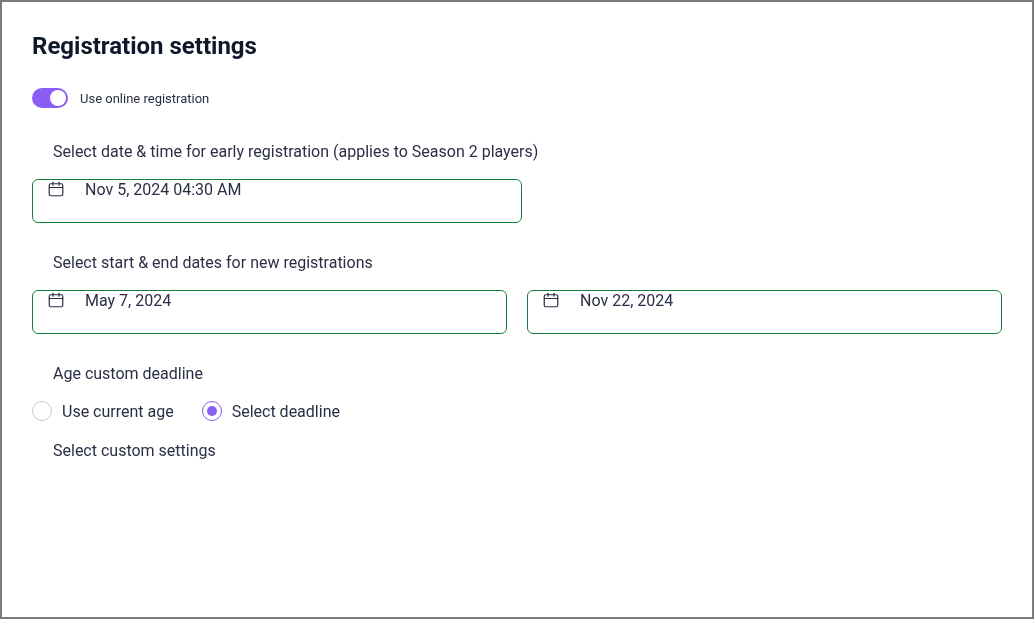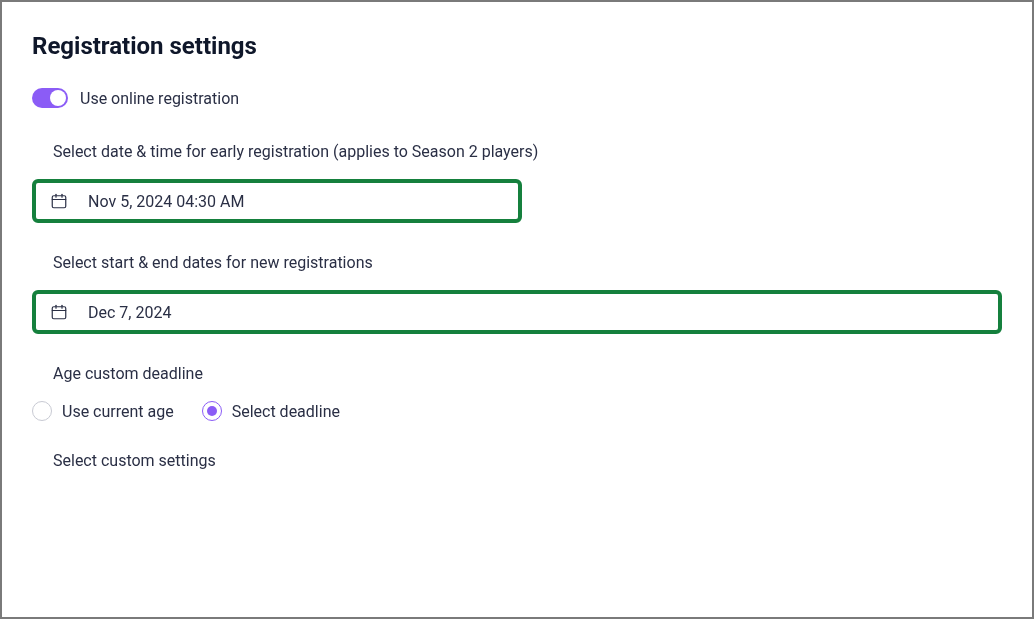--- a/index.html
+++ b/index.html
@@ -41,33 +41,33 @@
       content: "";
       position: absolute;
       width: 16px;
       height: 16px;
       background: #fff;
       border-radius: 50%;
       top: 2px;
       right: 2px;
     }
     .toggle-label {
-      font-size: 16px;
+      font-size: 13px;
       color: #2a2f45;
     }
     .field-label {
       font-size: 16px;
       color: #2a2f45;
       margin-bottom: 18px;
       margin-left: 21px;
     }
     .date-input {
       display: flex;
-      align-items: center;
-      border: 4px solid #15803d;
+      align-items: flex-start;
+      border: 1px solid #15803d;
       border-radius: 6px;
       height: 44px;
       padding: 0 14px;
       background: #fff;
       cursor: pointer;
     }
     .date-input .cal-icon {
       width: 18px;
       height: 18px;
       flex-shrink: 0;
@@ -87,21 +87,21 @@
       display: flex;
       gap: 20px;
     }
     .date-row .date-input {
       flex: 1;
     }
     .radio-row {
       display: flex;
       align-items: center;
       gap: 28px;
-      margin-bottom: 30px;
+      margin-bottom: 20px;
     }
     .radio-item {
       display: flex;
       align-items: center;
       gap: 10px;
       cursor: pointer;
     }
     .radio {
       width: 20px;
       height: 20px;
@@ -167,21 +167,32 @@
   <div class="date-row">
     <div class="date-input">
       <span class="cal-icon">
         <svg class="cal" viewBox="0 0 24 24" width="18" height="18">
           <rect x="3" y="5" width="18" height="16" rx="2"></rect>
           <line x1="3" y1="10" x2="21" y2="10"></line>
           <line x1="8" y1="3" x2="8" y2="7"></line>
           <line x1="16" y1="3" x2="16" y2="7"></line>
         </svg>
       </span>
-      <span class="date-text">Dec 7, 2024</span>
+      <span class="date-text">May 7, 2024</span>
+    </div>
+    <div class="date-input">
+      <span class="cal-icon">
+        <svg class="cal" viewBox="0 0 24 24" width="18" height="18">
+          <rect x="3" y="5" width="18" height="16" rx="2"></rect>
+          <line x1="3" y1="10" x2="21" y2="10"></line>
+          <line x1="8" y1="3" x2="8" y2="7"></line>
+          <line x1="16" y1="3" x2="16" y2="7"></line>
+        </svg>
+      </span>
+      <span class="date-text">Nov 22, 2024</span>
     </div>
   </div>
 </div>
 
 <div class="field-label">Age custom deadline</div>
 
 <div class="radio-row">
   <div class="radio-item">
     <div class="radio"></div>
     <span class="radio-label">Use current age</span>

